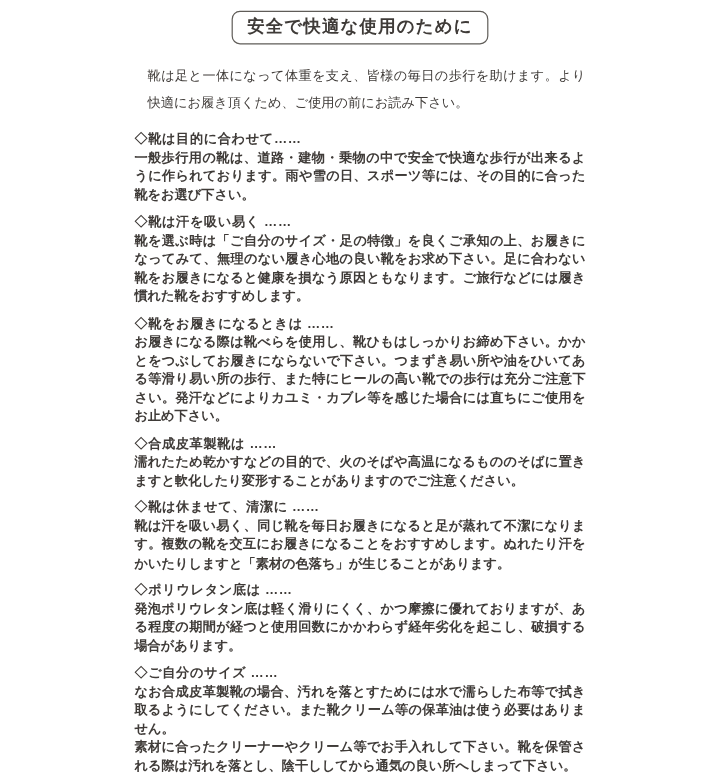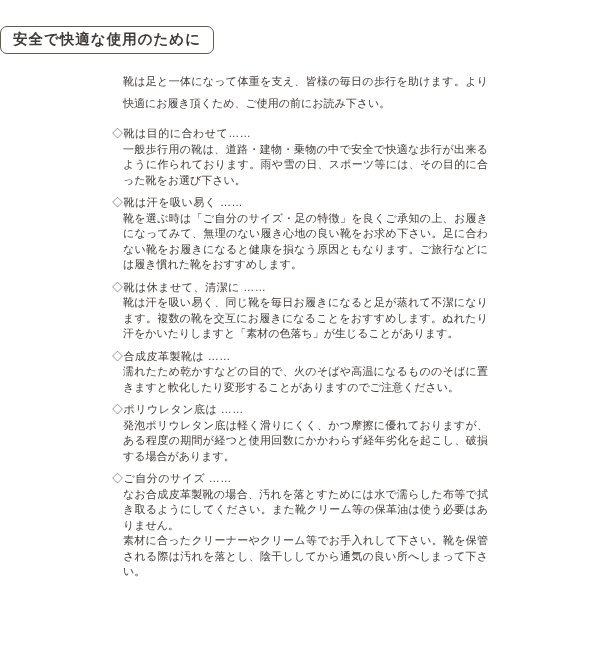--- a/index.html
+++ b/index.html
@@ -5,22 +5,22 @@
   html, body { margin: 0; padding: 0; }
   body {
     width: 600px;
     height: 650px;
     background: #ffffff;
     color: #3f3b38;
     font-family: "Liberation Serif", serif;
     overflow: hidden;
   }
   .title-row {
-    text-align: left;
-    padding-top: 26px;
+    text-align: center;
+    padding-top: 9px;
   }
   .title-box {
     display: inline-block;
     border: 1.5px solid #5f5c58;
     border-radius: 7px;
     padding: 3px 12px 4px 12px;
     font-size: 14.5px;
     font-weight: bold;
     letter-spacing: 1px;
     font-family: "Liberation Serif", serif;
@@ -33,30 +33,30 @@
     margin: 0 0 12px 11px;
     font-family: "Liberation Sans", sans-serif;
     font-weight: normal;
     font-size: 11px;
     line-height: 22px;
     text-align: justify;
   }
   .sec { margin-top: 7px; }
   .sec-heading {
     font-family: "Liberation Sans", sans-serif;
-    font-weight: normal;
+    font-weight: bold;
     font-size: 11px;
     line-height: 15.5px;
     letter-spacing: 0.5px;
   }
   .sec-body {
-    margin-left: 11px;
     font-size: 11px;
     line-height: 15.5px;
     text-align: justify;
+    font-weight: bold;
   }
 </style>
 </head>
 <body>
 
 <div class="page">
 
   <div class="title-row">
     <span class="title-box">安全で快適な使用のために</span>
   </div>
@@ -68,29 +68,33 @@
     <section class="sec">
       <div class="sec-heading">◇靴は目的に合わせて……</div>
       <div class="sec-body">一般歩行用の靴は、道路・建物・乗物の中で安全で快適な歩行が出来るように作られております。雨や雪の日、スポーツ等には、その目的に合った靴をお選び下さい。</div>
     </section>
 
     <section class="sec">
       <div class="sec-heading">◇靴は汗を吸い易く ……</div>
       <div class="sec-body">靴を選ぶ時は「ご自分のサイズ・足の特徴」を良くご承知の上、お履きになってみて、無理のない履き心地の良い靴をお求め下さい。足に合わない靴をお履きになると健康を損なう原因ともなります。ご旅行などには履き慣れた靴をおすすめします。</div>
     </section>
 
-
     <section class="sec">
-      <div class="sec-heading">◇靴は休ませて、清潔に ……</div>
-      <div class="sec-body">靴は汗を吸い易く、同じ靴を毎日お履きになると足が蒸れて不潔になります。複数の靴を交互にお履きになることをおすすめします。ぬれたり汗をかいたりしますと「素材の色落ち」が生じることがあります。</div>
+      <div class="sec-heading">◇靴をお履きになるときは ……</div>
+      <div class="sec-body">お履きになる際は靴べらを使用し、靴ひもはしっかりお締め下さい。かかとをつぶしてお履きにならないで下さい。つまずき易い所や油をひいてある等滑り易い所の歩行、また特にヒールの高い靴での歩行は充分ご注意下さい。発汗などによりカユミ・カブレ等を感じた場合には直ちにご使用をお止め下さい。</div>
     </section>
 
     <section class="sec">
       <div class="sec-heading">◇合成皮革製靴は ……</div>
       <div class="sec-body">濡れたため乾かすなどの目的で、火のそばや高温になるもののそばに置きますと軟化したり変形することがありますのでご注意ください。</div>
+    </section>
+
+    <section class="sec">
+      <div class="sec-heading">◇靴は休ませて、清潔に ……</div>
+      <div class="sec-body">靴は汗を吸い易く、同じ靴を毎日お履きになると足が蒸れて不潔になります。複数の靴を交互にお履きになることをおすすめします。ぬれたり汗をかいたりしますと「素材の色落ち」が生じることがあります。</div>
     </section>
 
     <section class="sec">
       <div class="sec-heading">◇ポリウレタン底は ……</div>
       <div class="sec-body">発泡ポリウレタン底は軽く滑りにくく、かつ摩擦に優れておりますが、ある程度の期間が経つと使用回数にかかわらず経年劣化を起こし、破損する場合があります。</div>
     </section>
 
     <section class="sec">
       <div class="sec-heading">◇ご自分のサイズ ……</div>
       <div class="sec-body">なお合成皮革製靴の場合、汚れを落とすためには水で濡らした布等で拭き取るようにしてください。また靴クリーム等の保革油は使う必要はありません。</div>

